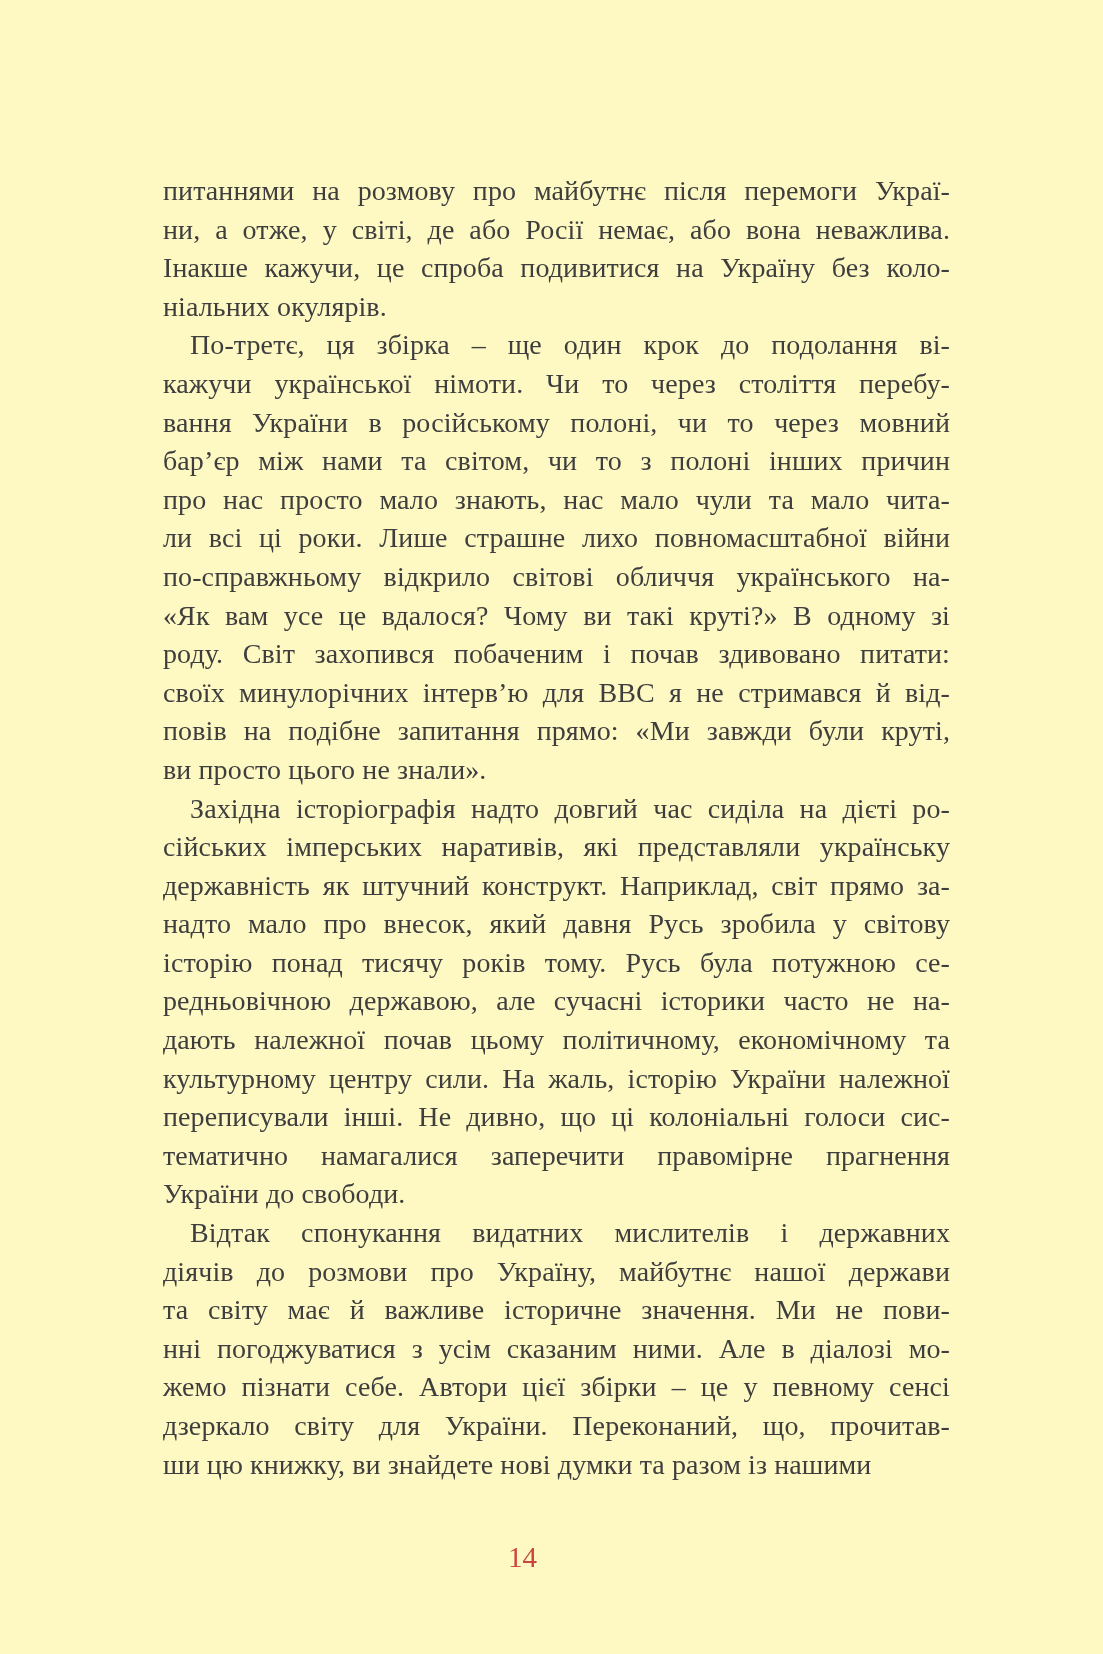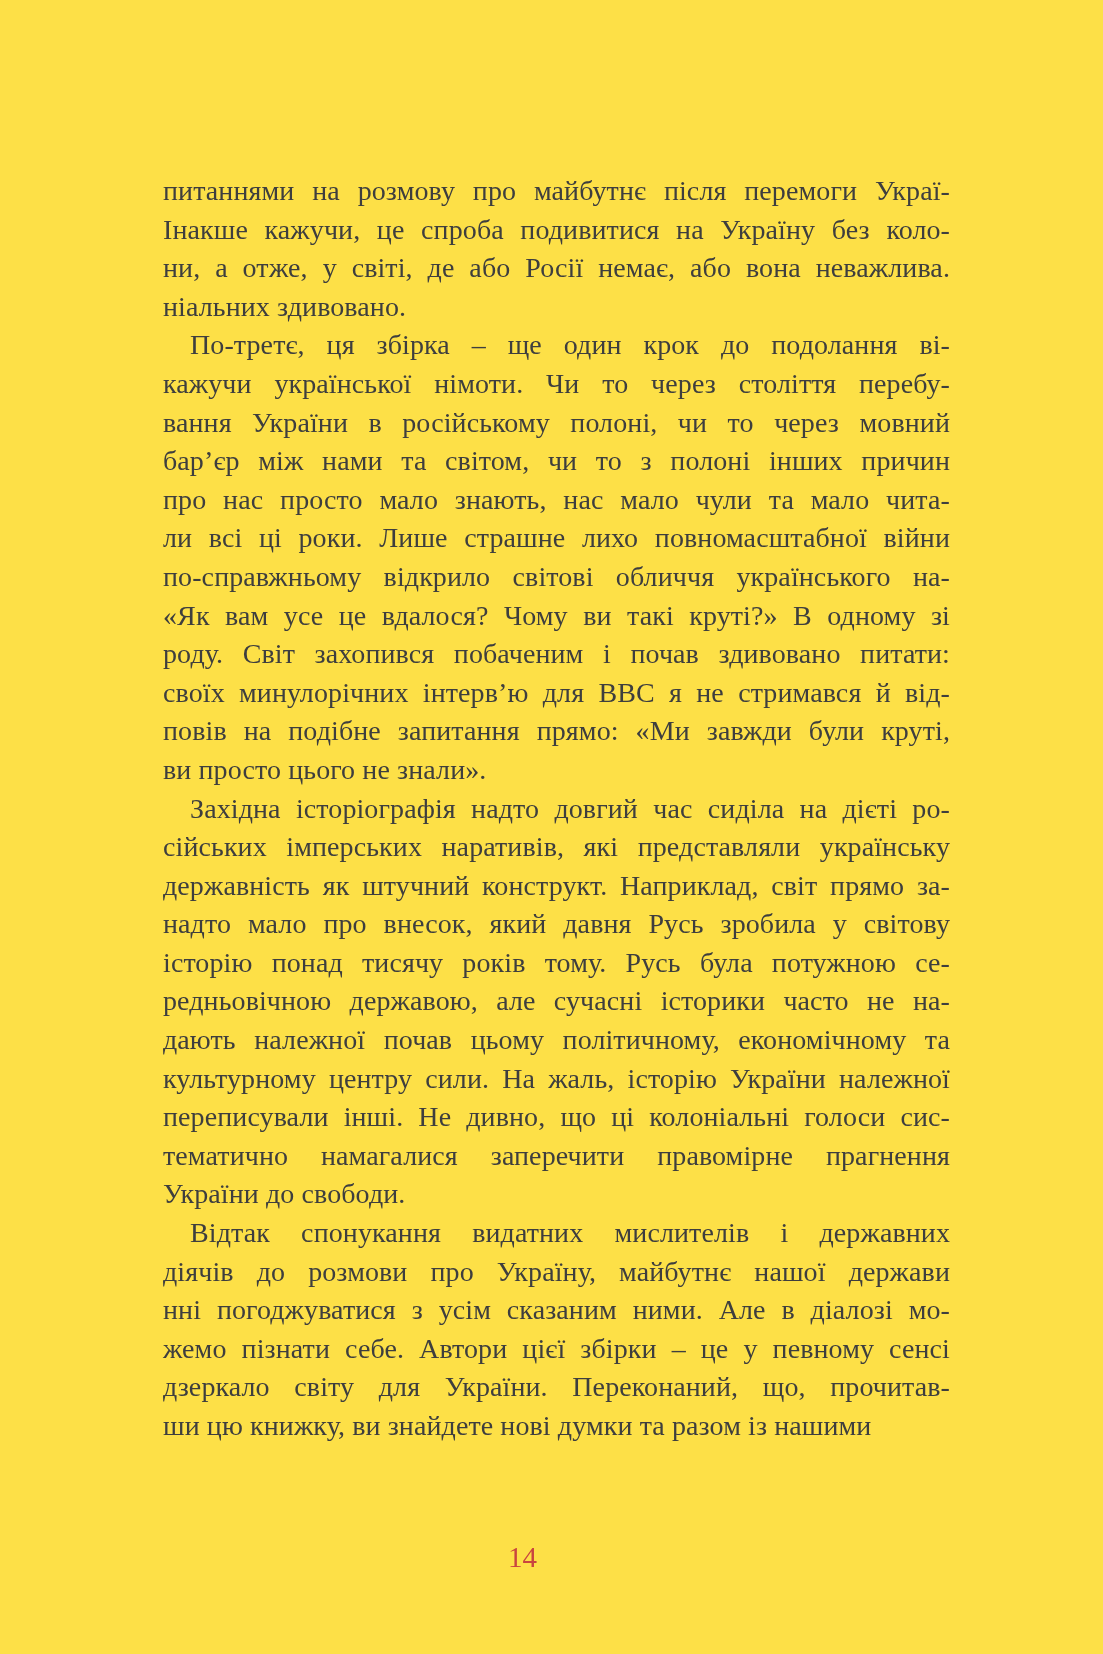--- a/index.html
+++ b/index.html
@@ -50,27 +50,27 @@
     top: 1541px;
     width: 1045px;
     text-align: center;
     font-size: 29px;
     color: #c9453f;
   }
 </style>
 </head>
 <body>
 
-<div class="page" style="background: #fde047; padding-left: 32px;">
+<div class="page" style="background: #fef9c3; padding-left: 32px;">
   <div class="text-block" id="text-block" style="color: rgb(62, 62, 62);">
       <div class="para">
         <div class="line">питаннями на розмову про майбутнє після перемоги Украї-</div>
+        <div class="line">ни, а отже, у світі, де або Росії немає, або вона неважлива.</div>
         <div class="line">Інакше кажучи, це спроба подивитися на Україну без коло-</div>
-        <div class="line">ни, а отже, у світі, де або Росії немає, або вона неважлива.</div>
-        <div class="line last">ніальних здивовано.</div>
+        <div class="line last">ніальних окулярів.</div>
       </div>
       <div class="para indent">
         <div class="line">По-третє, ця збірка – ще один крок до подолання ві-</div>
         <div class="line">кажучи української німоти. Чи то через століття перебу-</div>
         <div class="line">вання України в російському полоні, чи то через мовний</div>
         <div class="line">бар’єр між нами та світом, чи то з полоні інших причин</div>
         <div class="line">про нас просто мало знають, нас мало чули та мало чита-</div>
         <div class="line">ли всі ці роки. Лише страшне лихо повномасштабної війни</div>
         <div class="line">по-справжньому відкрило світові обличчя українського на-</div>
         <div class="line">«Як вам усе це вдалося? Чому ви такі круті?» В одному зі</div>
@@ -88,20 +88,21 @@
         <div class="line">редньовічною державою, але сучасні історики часто не на-</div>
         <div class="line">дають належної почав цьому політичному, економічному та</div>
         <div class="line">культурному центру сили. На жаль, історію України належної</div>
         <div class="line">переписували інші. Не дивно, що ці колоніальні голоси сис-</div>
         <div class="line">тематично намагалися заперечити правомірне прагнення</div>
         <div class="line last">України до свободи.</div>
       </div>
       <div class="para indent">
         <div class="line">Відтак спонукання видатних мислителів і державних</div>
         <div class="line">діячів до розмови про Україну, майбутнє нашої держави</div>
+        <div class="line">та світу має й важливе історичне значення. Ми не пови-</div>
         <div class="line">нні погоджуватися з усім сказаним ними. Але в діалозі мо-</div>
         <div class="line">жемо пізнати себе. Автори цієї збірки – це у певному сенсі</div>
         <div class="line">дзеркало світу для України. Переконаний, що, прочитав-</div>
         <div class="line last">ши цю книжку, ви знайдете нові думки та разом із нашими</div>
       </div>
     </div>
   <div class="folio" style="color: rgb(201, 69, 63);">14</div>
 </div>
 
 </body></html>

